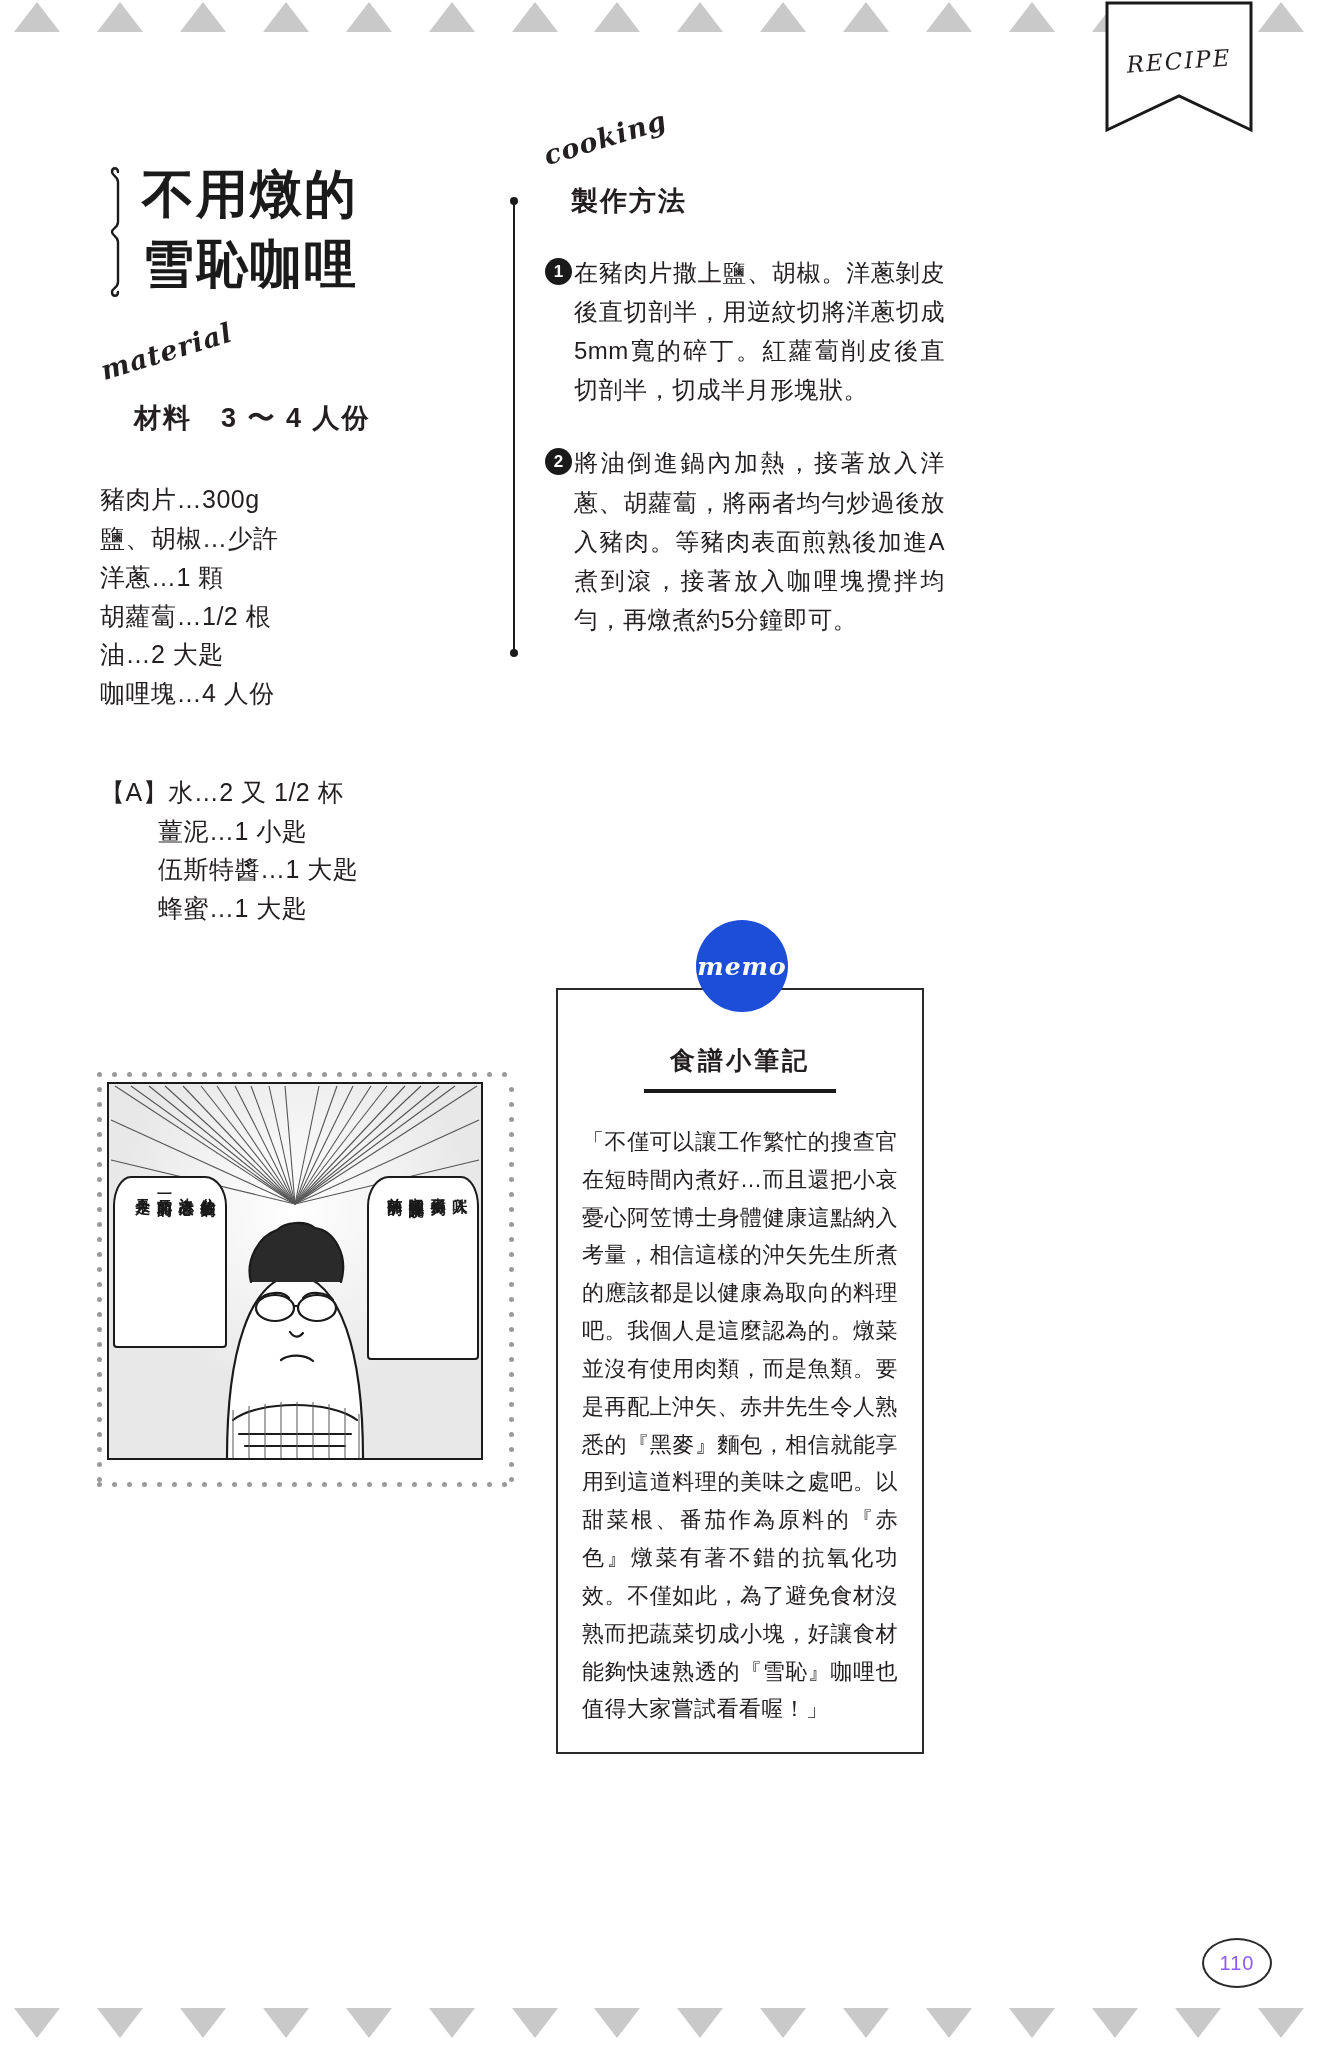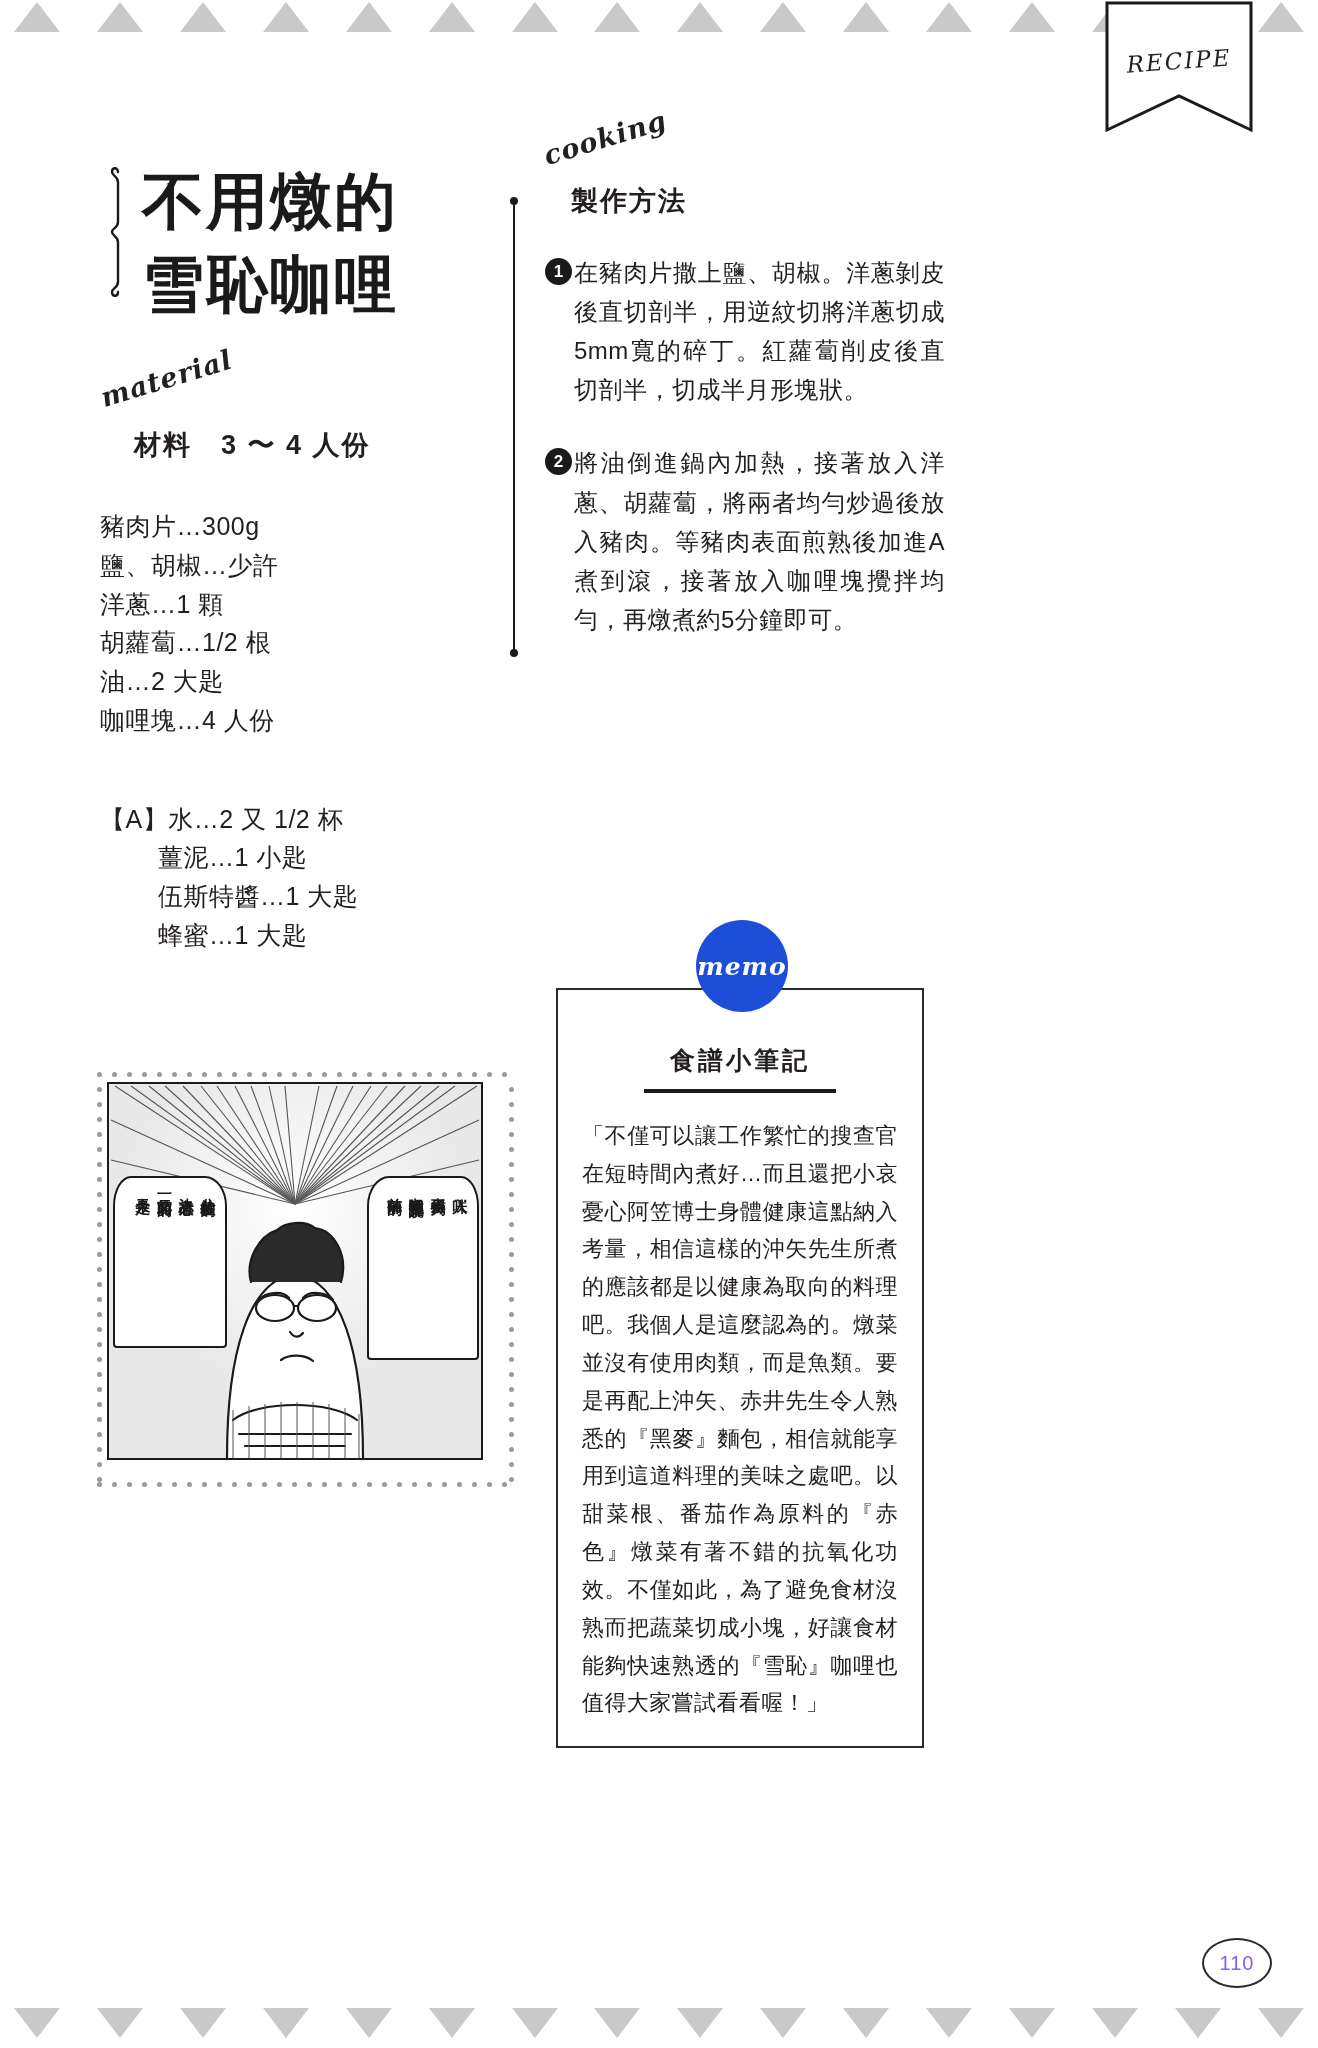--- a/index.html
+++ b/index.html
@@ -27,21 +27,21 @@
     color:#231f20;transform:rotate(-4deg);
   }
 
   
   .left-col{position:absolute;left:100px;top:160px;width:420px;}
 
   .title-wrap{position:relative;padding-left:42px;}
   .title-bracket{position:absolute;left:8px;top:4px;width:26px;height:136px;}
   .recipe-title{
     font-family:"DejaVu Sans","Liberation Sans",sans-serif;
-    font-weight:bold;font-size:62px;line-height:1.34;letter-spacing:2px;color:#1a1a1a;
+    font-weight:bold;font-size:52px;line-height:1.34;letter-spacing:2px;color:#1a1a1a;
   }
 
   .script{
     font-family:"DejaVu Serif",serif;font-style:italic;font-weight:bold;
     font-size:27px;letter-spacing:1px;color:#231f20;
     display:inline-block;transform:rotate(-17deg);transform-origin:left bottom;
   }
 
   .sec-head{font-weight:bold;font-size:27px;letter-spacing:2px;margin-top:4px;}
 
@@ -72,21 +72,21 @@
   
   .memo-wrap{position:absolute;left:556px;top:988px;width:368px;}
   .memo-box{border:2px solid #2a2a2a;padding:26px 24px 24px;box-sizing:border-box;}
   .memo-badge{
     position:absolute;top:-68px;left:140px;width:92px;height:92px;border-radius:50%;
     background:#1d4ed8;color:#fff;display:flex;align-items:center;justify-content:center;
     font-family:"DejaVu Serif",serif;font-style:italic;font-weight:bold;font-size:25px;letter-spacing:1px;
   }
   .memo-title{text-align:center;font-size:25px;font-weight:bold;letter-spacing:3px;margin-top:28px;}
   .memo-underline{width:192px;height:4px;background:#1a1a1a;margin:12px auto 0;}
-  .memo-body{margin-top:24px;font-size:22px;line-height:1.72;letter-spacing:0.4px;text-align:justify;}
+  .memo-body{margin-top:30px;font-size:22px;line-height:1.72;letter-spacing:0.4px;text-align:justify;}
 
   
   .manga{position:absolute;left:107px;top:1082px;width:372px;height:374px;
     border:2px solid #1a1a1a;overflow:hidden;background:#fff;}
   .manga-dots{position:absolute;left:97px;top:1072px;width:412px;height:410px;
     pointer-events:none;}
   .dot{position:absolute;width:5px;height:5px;border-radius:50%;background:#9a9a9a;}
 
   .speedlines{position:absolute;inset:0;}
   .bubble{position:absolute;background:#fff;border:2px solid #1a1a1a;}

